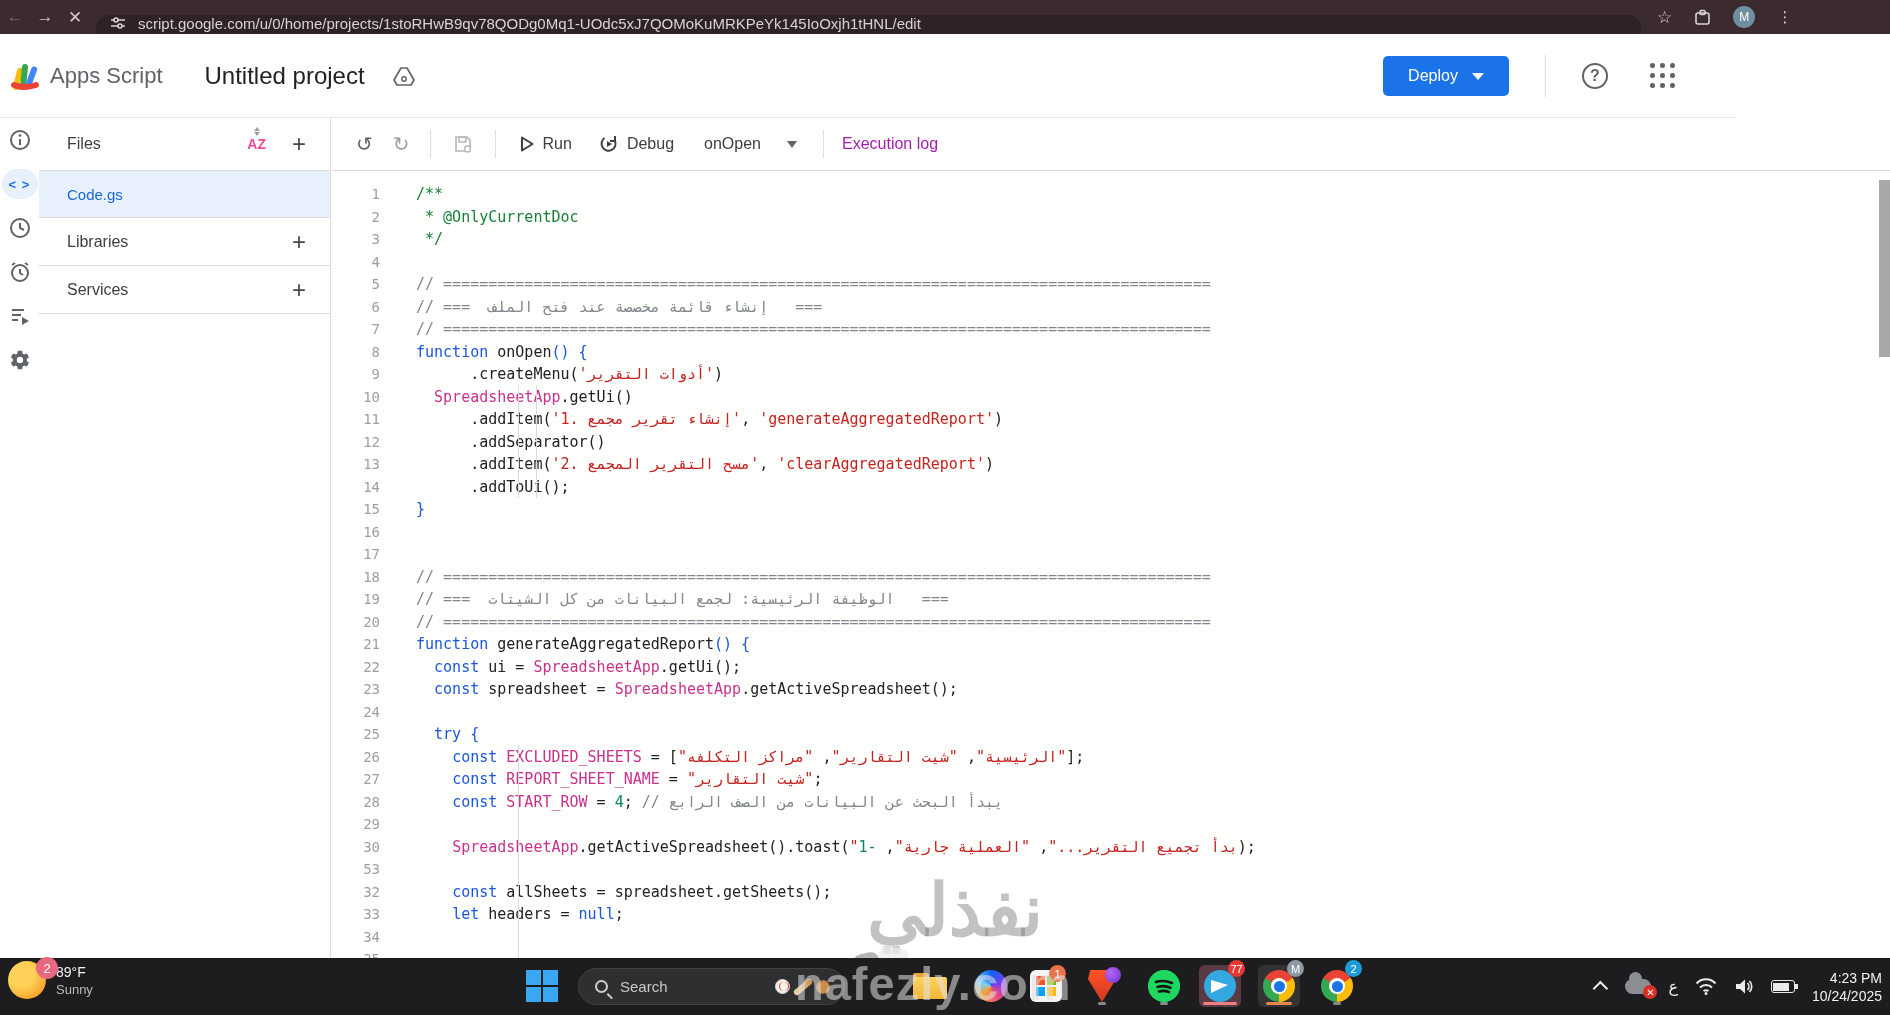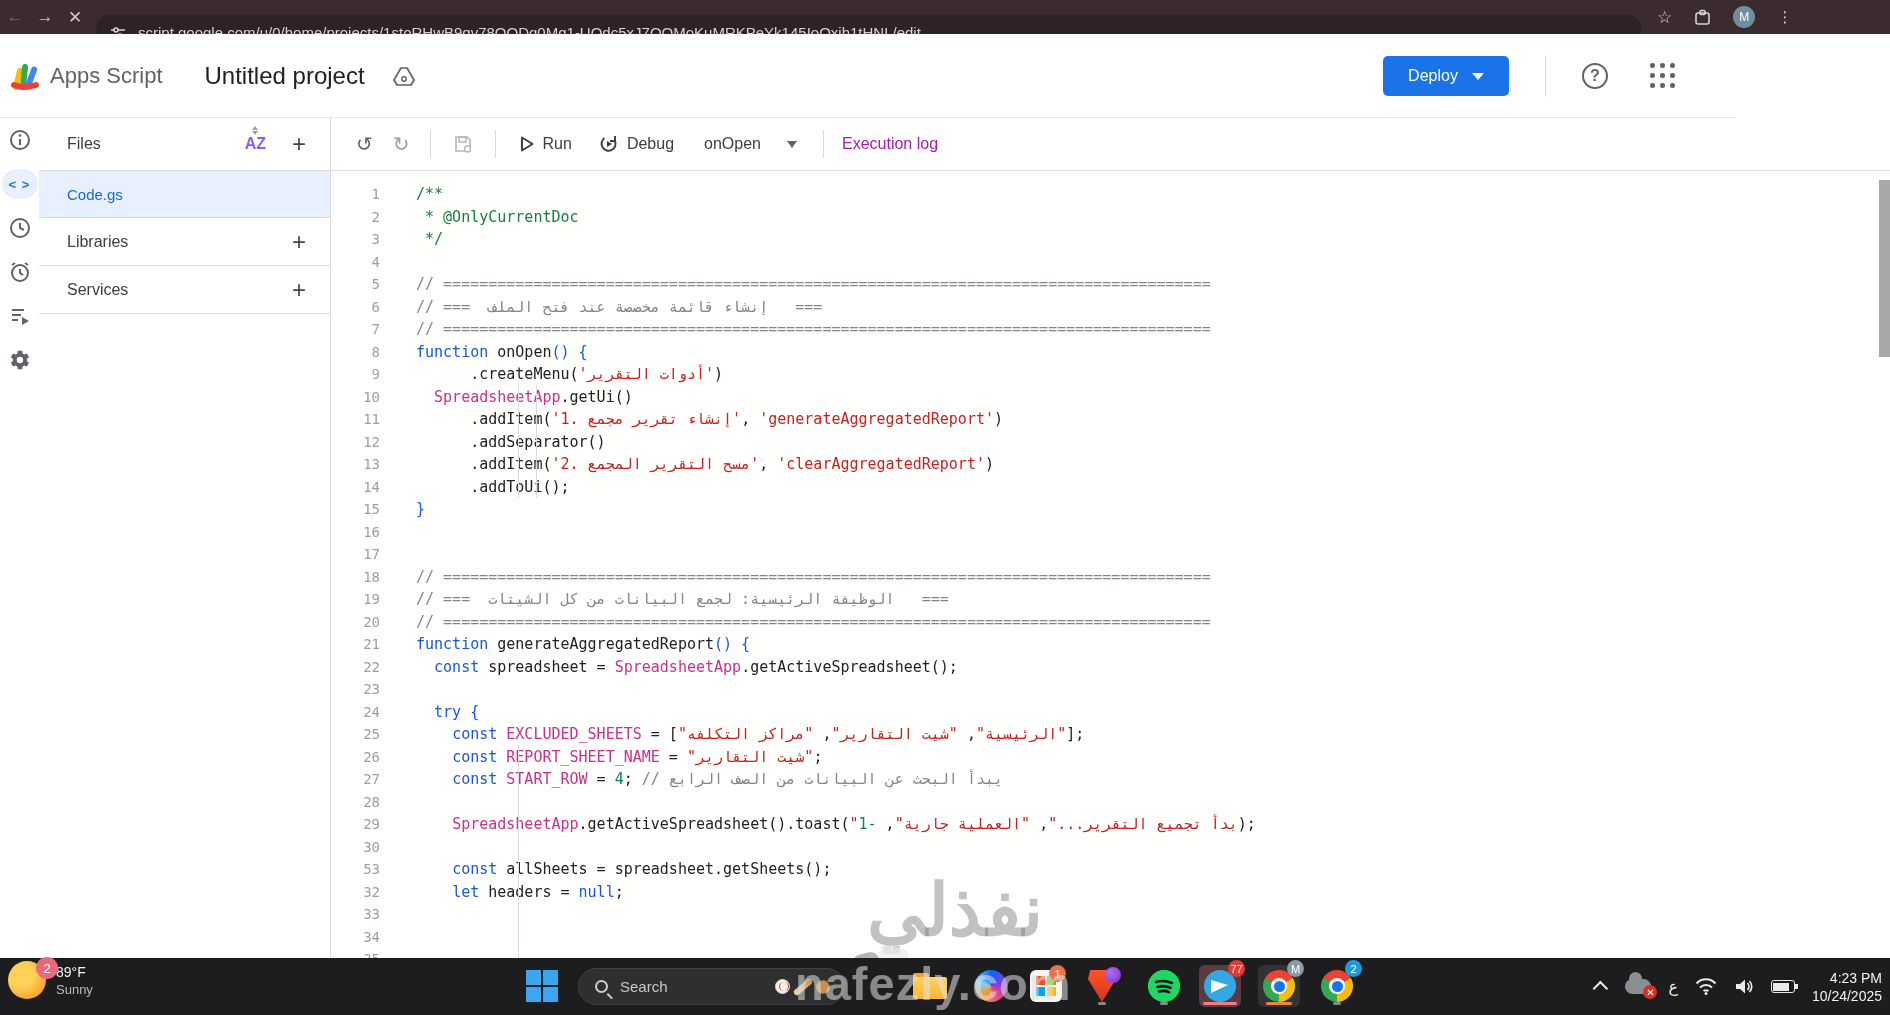--- a/index.html
+++ b/index.html
@@ -5,21 +5,21 @@
   * { margin:0; padding:0; box-sizing:border-box; }
   html,body { width:1890px; height:1015px; overflow:hidden; }
   body { position:relative; font-family:"Liberation Sans", sans-serif; background:#fff; }
 
   
   .browser-bar { position:absolute; left:0; top:0; width:1890px; height:34px;
     background:#3b2b2f; display:flex; align-items:center; }
   .nav-ico { color:#cfc4c7; font-size:17px; width:30px; text-align:center; flex:0 0 auto; }
   .nav-ico.dim { color:#776569; }
   .addr-pill { height:26px; flex:0 0 1545px; margin-left:6px; background:#2f2225;
-    border-radius:13px; display:flex; align-items:flex-end; color:#d9d2d3;
+    border-radius:13px; display:flex; align-items:flex-start; color:#d9d2d3;
     font-size:15px; padding:0 14px; overflow:hidden; white-space:nowrap;margin-top:22px; }
   .tune-ico { margin-right:12px; flex:0 0 auto; }
   .br-right { display:flex; align-items:center; gap:22px; margin-left:16px; }
   .star-ico { color:#d9d2d3; font-size:17px; }
   .avatar { width:22px; height:22px; border-radius:50%; background:#6f8ea0; color:#fff;
     font-size:12px; display:flex; align-items:center; justify-content:center; }
   .kebab { color:#d9d2d3; font-size:15px; letter-spacing:0; }
 
   
   .app-header { position:absolute; left:0; top:34px; width:1736px; height:84px;
@@ -45,21 +45,21 @@
 
   .rail { position:absolute; left:0; top:0; width:39px; height:840px; background:#fff; }
   .rail-item { width:39px; height:44px; display:flex; align-items:center; justify-content:center; color:#5f6368; }
   .rail-pill { width:36px; height:30px; border-radius:15px; background:#e8f0fe; color:#1a73e8;
     font-weight:bold; font-size:13px; display:flex; align-items:center; justify-content:center; letter-spacing:1px; }
 
   .files-panel { position:absolute; left:39px; top:0; width:292px; height:840px;
     background:#fff; border-right:1px solid #dadce0; }
   .fp-head { height:53px; display:flex; align-items:center; border-bottom:1px solid #dadce0; }
   .fp-title { font-size:16px; color:#3c4043; margin-left:28px; flex:1; }
-  .az-ico { color:#8b5cf6; font-size:16px; font-weight:bold; margin-right:26px; position:relative; }
+  .az-ico { color:#ec4899; font-size:14px; font-weight:bold; margin-right:26px; position:relative; }
   .az-ico .ud { position:absolute; left:50%; top:-9px; transform:translateX(-50%); }
   .az-ico .ud b { display:block; width:0; height:0; border-left:3.5px solid transparent;
     border-right:3.5px solid transparent; }
   .az-ico .ud b.u { border-bottom:4px solid #9aa0a6; margin-bottom:1px; }
   .az-ico .ud b.d { border-top:4px solid #9aa0a6; }
   .plus-ico { color:#444746; font-size:24px; font-weight:400; margin-right:24px; line-height:1; }
   .fp-row { height:47px; display:flex; align-items:center; border-bottom:1px solid #e8eaed; }
   .fp-row.sel { background:#e8f0fe; border-bottom:1px solid #dadce0; }
   .fp-row.sel .fp-label { color:#1967d2; }
   .fp-label { font-size:15px; color:#3c4043; margin-left:28px; flex:1; }
@@ -394,20 +394,21 @@
           <div class="cline"><span class="tk-p">      .addSeparator()</span></div>
           <div class="cline"><span class="tk-p">      .addItem(</span><span class="tk-s">'2. مسح التقرير المجمع'</span><span class="tk-p">, </span><span class="tk-s">'clearAggregatedReport'</span><span class="tk-p">)</span></div>
           <div class="cline"><span class="tk-p">      .addToUi();</span></div>
           <div class="cline"><span class="tk-b">}</span></div>
           <div class="cline"></div>
           <div class="cline"></div>
           <div class="cline"><span class="tk-c">// =====================================================================================</span></div>
           <div class="cline"><span class="tk-c">// ===  الوظيفة الرئيسية: لجمع البيانات من كل الشيتات   ===</span></div>
           <div class="cline"><span class="tk-c">// =====================================================================================</span></div>
           <div class="cline"><span class="tk-k">function</span><span class="tk-p"> generateAggregatedReport</span><span class="tk-b">() {</span></div>
+          <div class="cline"><span class="tk-p">  </span><span class="tk-k">const</span><span class="tk-p"> ui = </span><span class="tk-t">SpreadsheetApp</span><span class="tk-p">.getUi();</span></div>
           <div class="cline"><span class="tk-p">  </span><span class="tk-k">const</span><span class="tk-p"> spreadsheet = </span><span class="tk-t">SpreadsheetApp</span><span class="tk-p">.getActiveSpreadsheet();</span></div>
           <div class="cline"></div>
           <div class="cline"><span class="tk-p">  </span><span class="tk-k">try</span><span class="tk-b"> {</span></div>
           <div class="cline"><span class="tk-p">    </span><span class="tk-k">const</span><span class="tk-p"> </span><span class="tk-t">EXCLUDED_SHEETS</span><span class="tk-p"> = [</span><span class="tk-s">"الرئيسية"</span><span class="tk-p">, </span><span class="tk-s">"شيت التقارير"</span><span class="tk-p">, </span><span class="tk-s">"مراكز التكلفه"</span><span class="tk-p">];</span></div>
           <div class="cline"><span class="tk-p">    </span><span class="tk-k">const</span><span class="tk-p"> </span><span class="tk-t">REPORT_SHEET_NAME</span><span class="tk-p"> = </span><span class="tk-s">"شيت التقارير"</span><span class="tk-p">;</span></div>
           <div class="cline"><span class="tk-p">    </span><span class="tk-k">const</span><span class="tk-p"> </span><span class="tk-t">START_ROW</span><span class="tk-p"> = </span><span class="tk-n">4</span><span class="tk-p">; </span><span class="tk-c">// يبدأ البحث عن البيانات من الصف الرابع</span></div>
           <div class="cline"></div>
           <div class="cline"><span class="tk-p">    </span><span class="tk-t">SpreadsheetApp</span><span class="tk-p">.getActiveSpreadsheet().toast(</span><span class="tk-s">"بدأ تجميع التقرير..."</span><span class="tk-p">, </span><span class="tk-s">"العملية جارية"</span><span class="tk-p">, </span><span class="tk-n">-1</span><span class="tk-p">);</span></div>
           <div class="cline"></div>
           <div class="cline"><span class="tk-p">    </span><span class="tk-k">const</span><span class="tk-p"> allSheets = spreadsheet.getSheets();</span></div>

